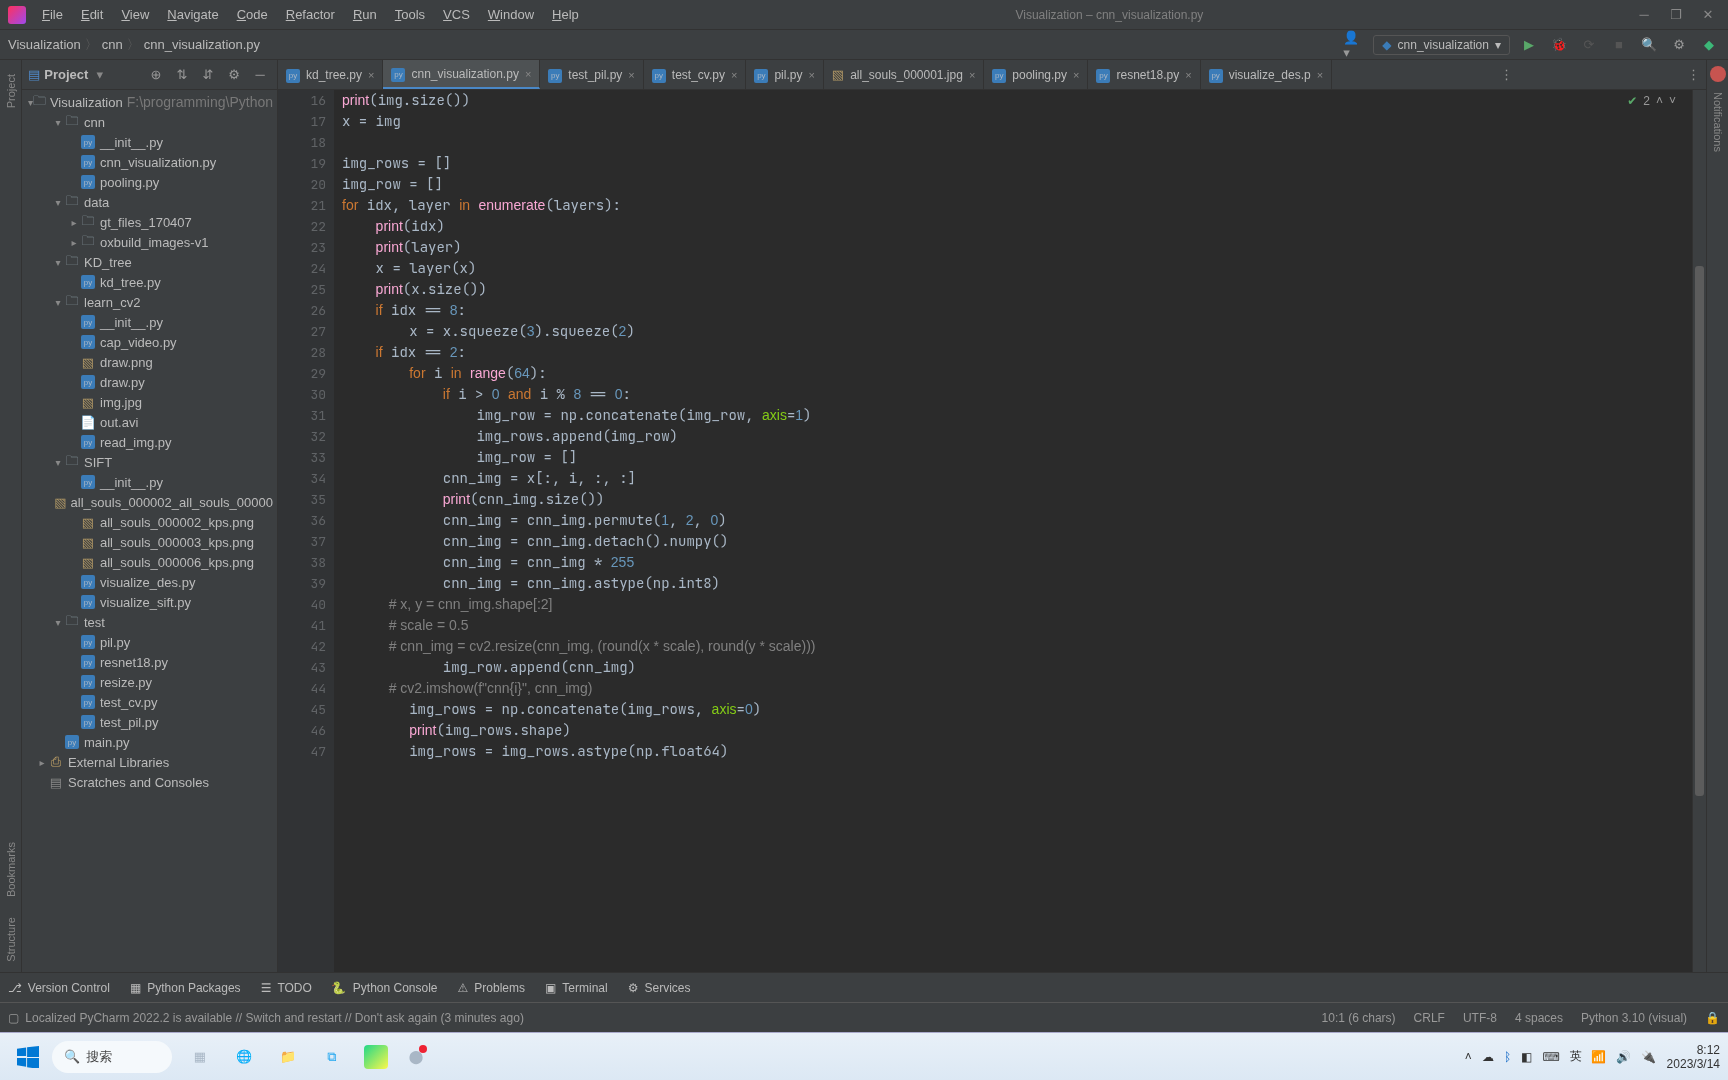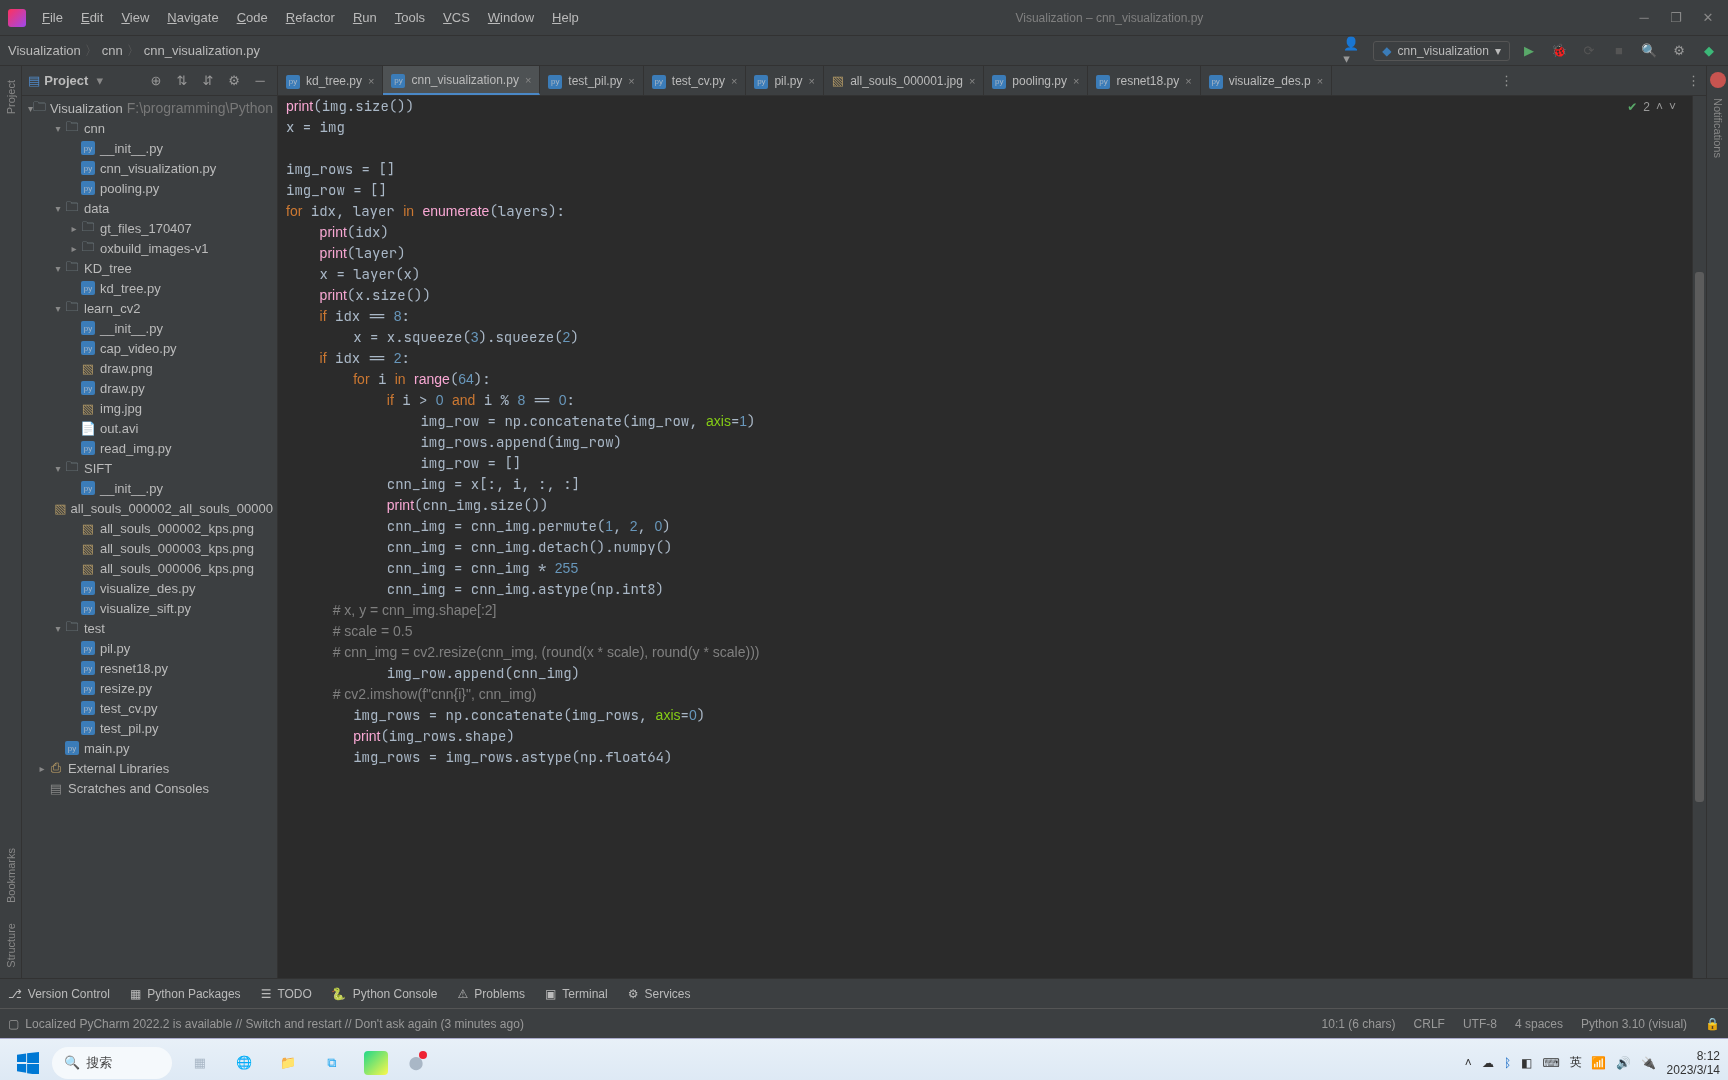--- a/index.html
+++ b/index.html
@@ -1,19 +1,19 @@
 <!DOCTYPE html>
 <html><head>
 <meta charset="utf-8">
 <style>
 * { margin: 0; padding: 0; box-sizing: border-box; font-family: -apple-system, 'Segoe UI', sans-serif; }
 body { background: #2b2b2b; color: #a9b7c6; font-size: 13px; overflow: hidden; width: 1728px; height: 1080px; }
 
 
-.titlebar { height: 36px; background: #3c3f41; display: flex; align-items: center; padding: 0 8px; border-bottom: 1px solid #323232; }
+.titlebar { height: 30px; background: #3c3f41; display: flex; align-items: center; padding: 0 8px; border-bottom: 1px solid #323232; }
 .logo { width: 18px; height: 18px; background: linear-gradient(135deg, #fe315d, #9e49ee); border-radius: 3px; margin-right: 8px; }
 .menu { display: flex; gap: 2px; }
 .menu-item { padding: 4px 8px; color: #bbbbbb; cursor: pointer; font-size: 13px; }
 .menu-item .u { text-decoration: underline; }
 .title-center { flex: 1; text-align: center; color: #808080; font-size: 12px; }
 .win-controls { display: flex; gap: 8px; }
 .win-btn { width: 24px; height: 24px; display: flex; align-items: center; justify-content: center; color: #888; cursor: pointer; }
 
 
 .toolbar-row { height: 30px; background: #3c3f41; display: flex; align-items: center; padding: 0 8px; border-bottom: 1px solid #323232; }
@@ -495,20 +495,21 @@
         </div>
         <div class="tab">
           <span><span class="py-icon">py</span></span>
           <span class="tab-label">visualize_des.p</span>
           <span class="tab-close">×</span>
         </div>
         <div class="tab-more">⋮</div>
         <div class="tab-more">⋮</div>
       </div>
     <div class="editor-body">
+      <div class="gutter" id="gutter">16<br>17<br>18<br>19<br>20<br>21<br>22<br>23<br>24<br>25<br>26<br>27<br>28<br>29<br>30<br>31<br>32<br>33<br>34<br>35<br>36<br>37<br>38<br>39<br>40<br>41<br>42<br>43<br>44<br>45<br>46<br>47<br></div>
       <div class="code" id="code"><span class="fn">print</span>(img.size())
 x = img
 
 img_rows = []
 img_row = []
 <span class="kw">for</span> idx, layer <span class="kw">in</span> <span class="fn">enumerate</span>(layers):
     <span class="fn">print</span>(idx)
     <span class="fn">print</span>(layer)
     x = layer(x)
     <span class="fn">print</span>(x.size())

